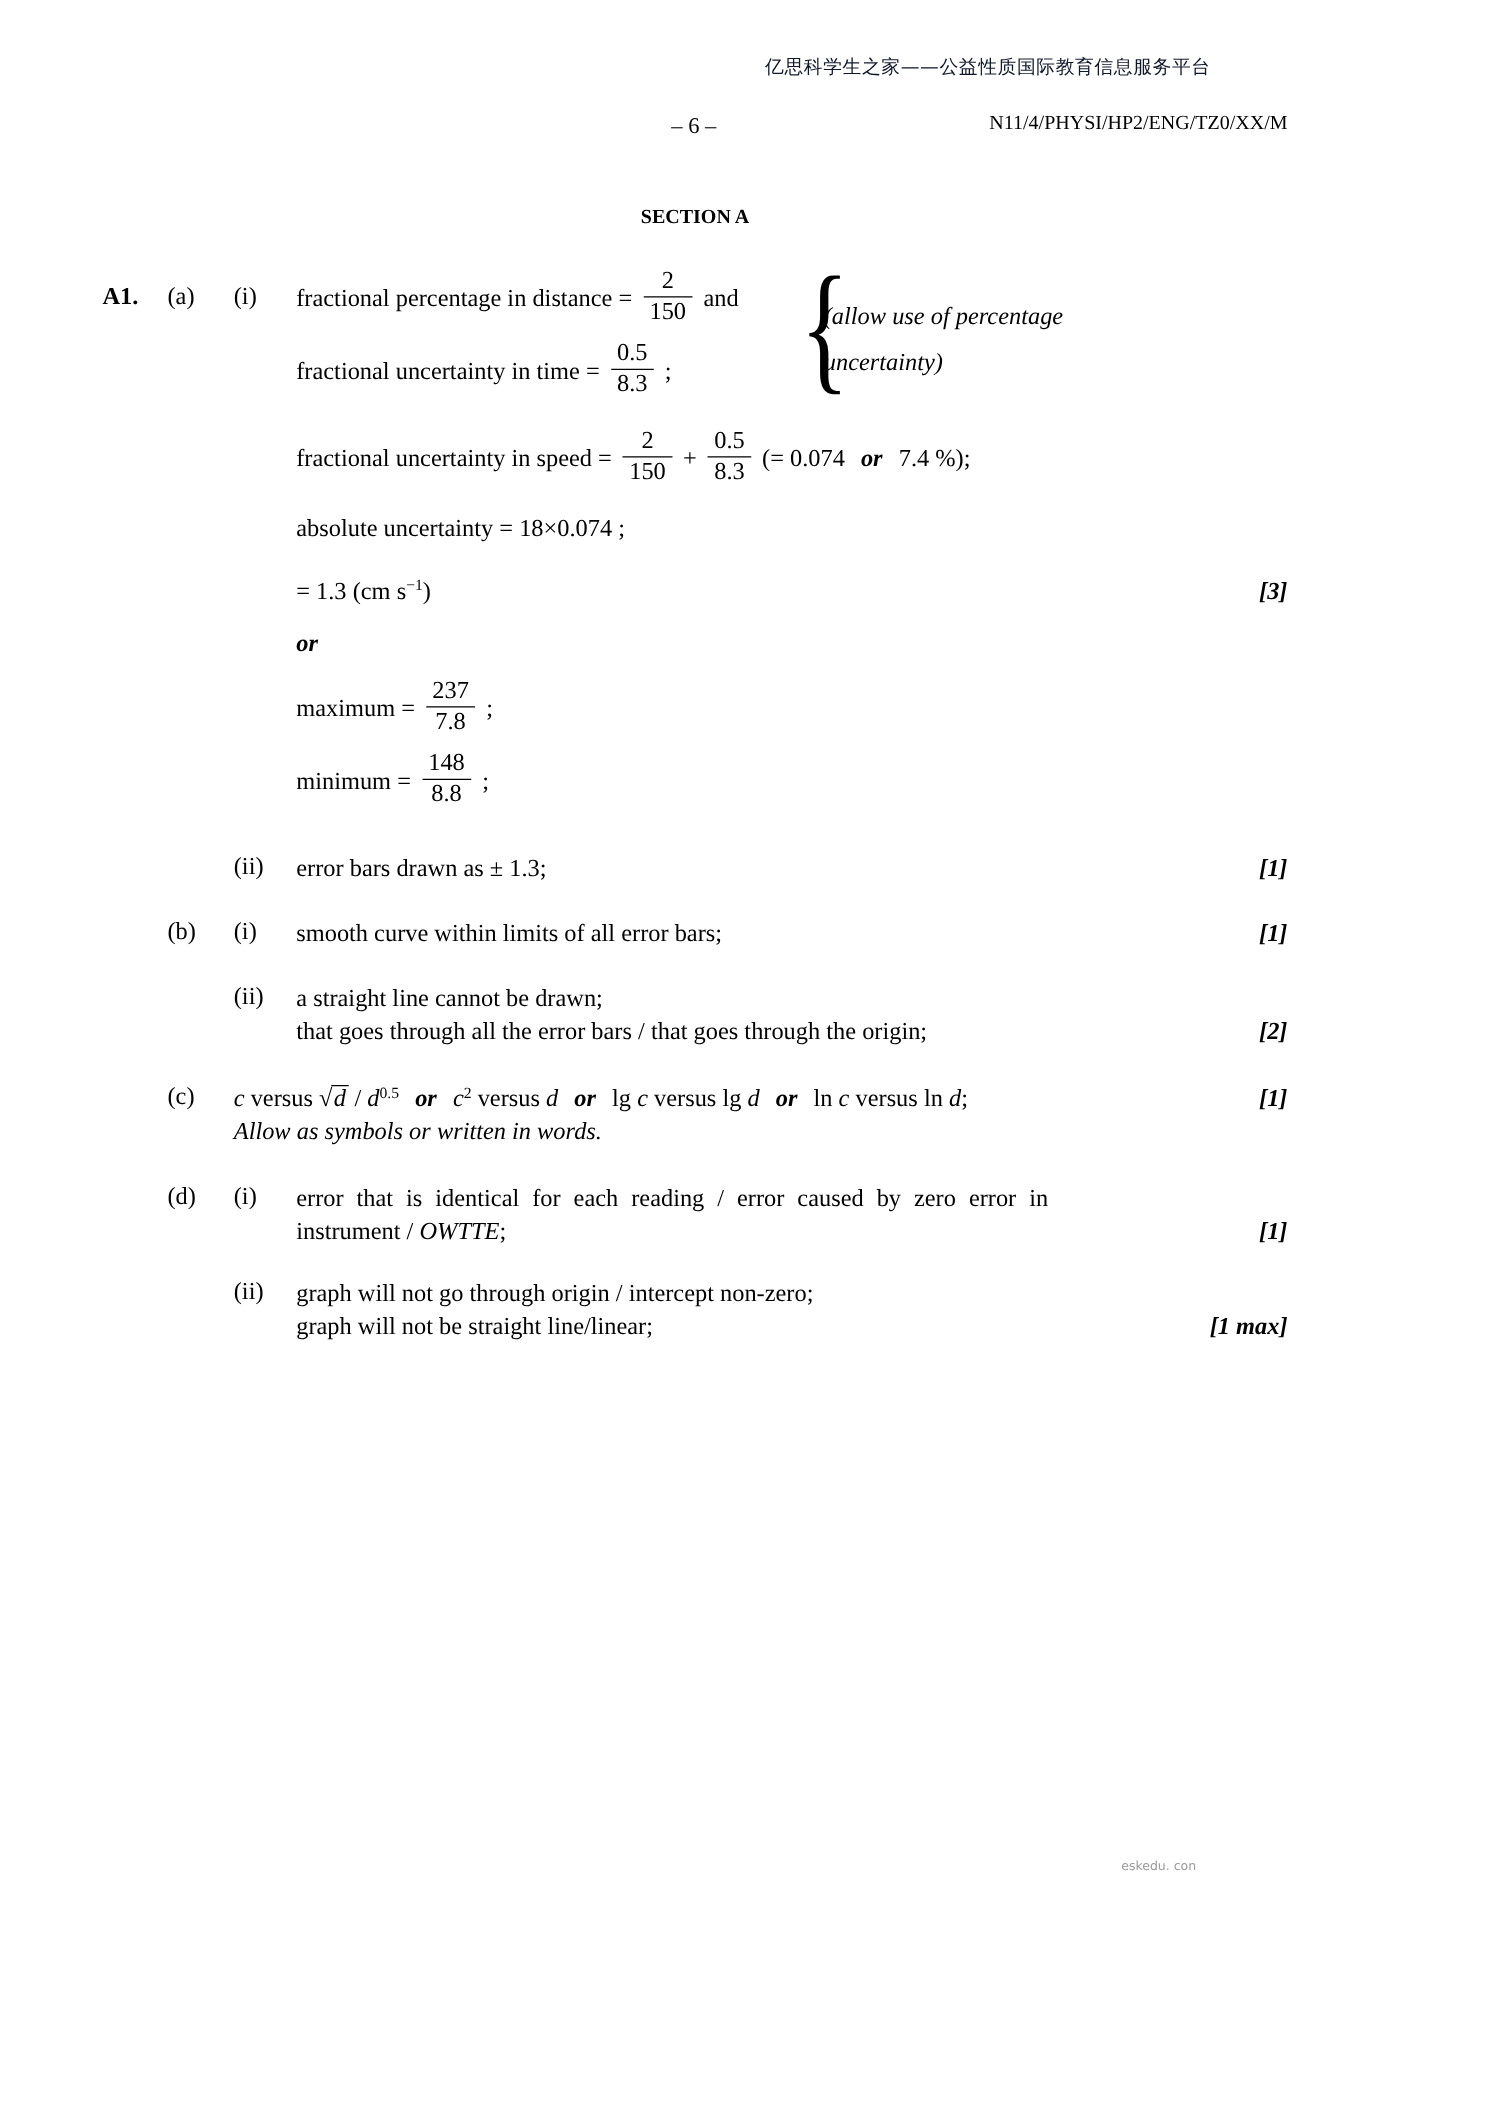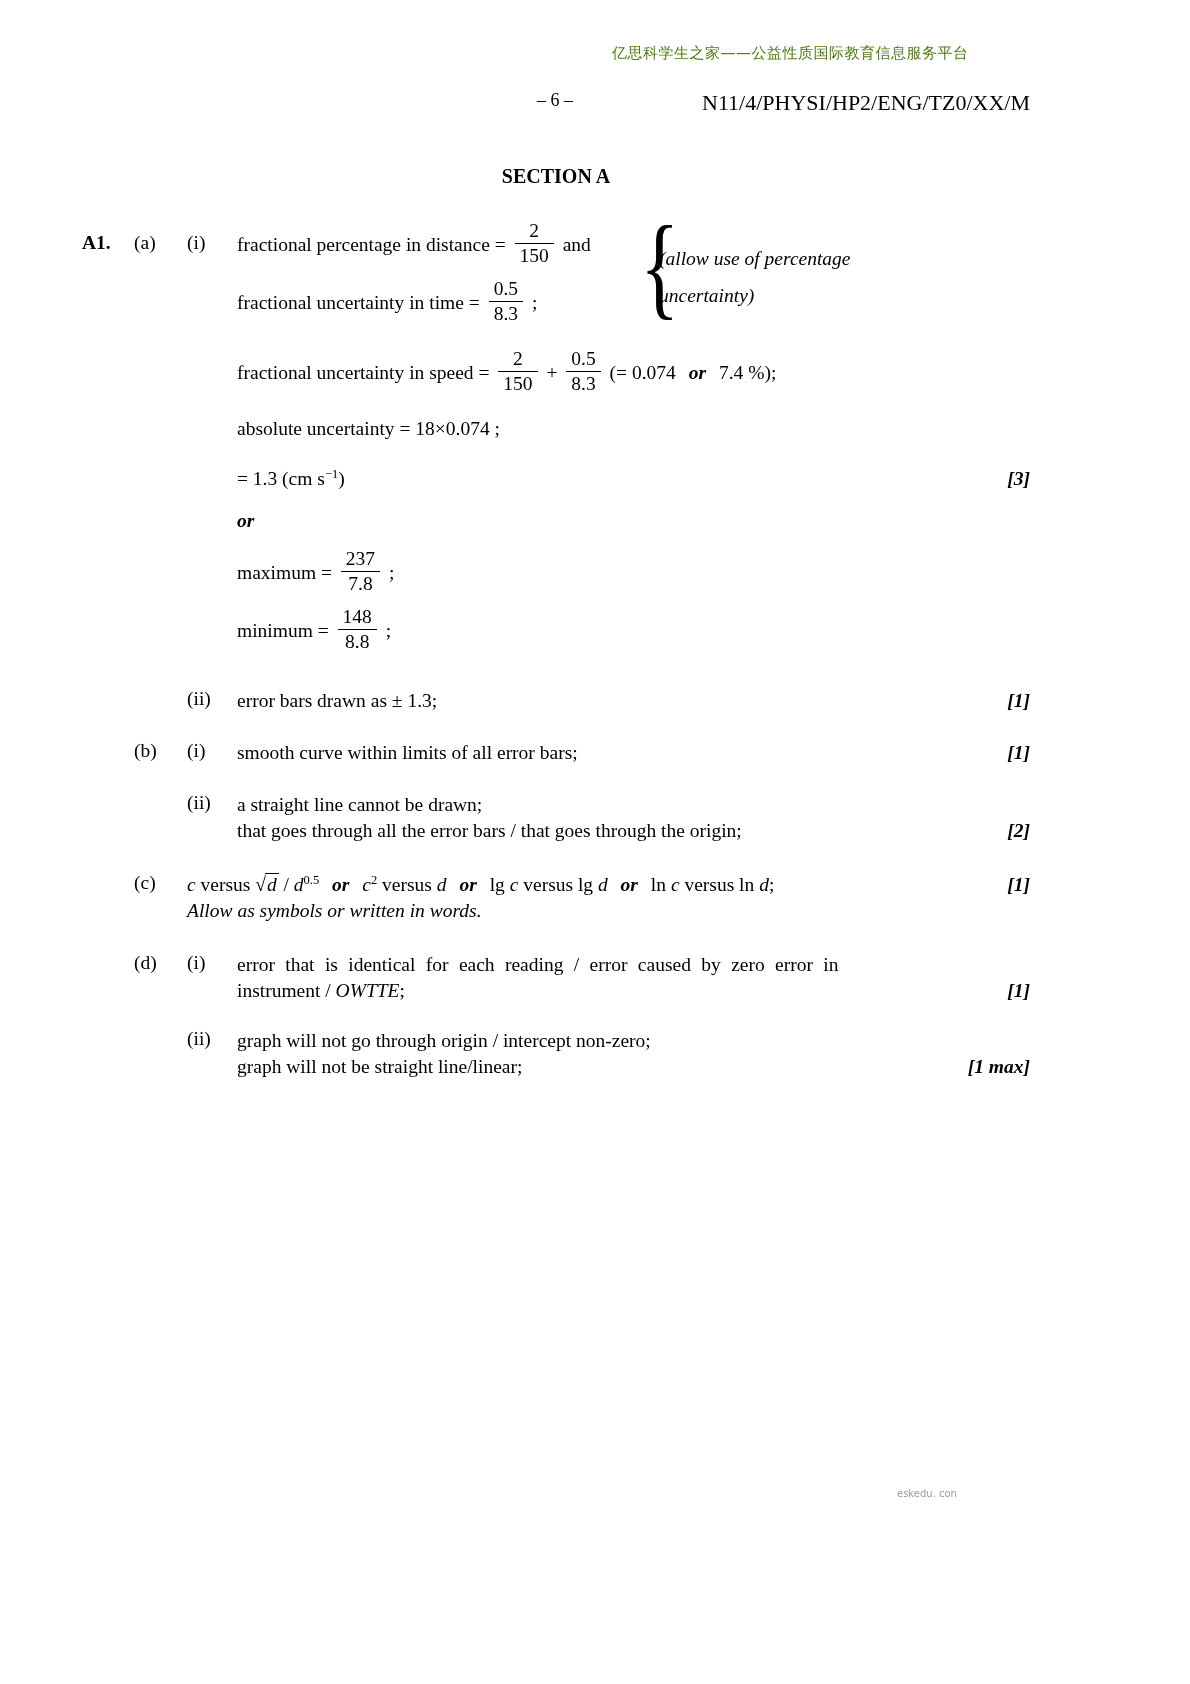--- a/index.html
+++ b/index.html
@@ -10,27 +10,27 @@
     height: 1684px;
     background: #ffffff;
     font-family: "Liberation Serif", serif;
     font-size: 19.5px;
     color: #000;
     overflow: hidden;
   }
   .wm-top {
     position: absolute; top: 44px; left: 612px;
     font-family: "DejaVu Sans", sans-serif;
-    font-size: 15px; color: #4d7c0f; letter-spacing: 0.5px;
+    font-size: 15px; color: #0f172a; letter-spacing: 0.5px;
     white-space: nowrap;
   }
   .pagenum { position: absolute; top: 90px; left: 537px; font-size: 18px; }
-  .papercode { position: absolute; top: 90px; right: 160px; font-size: 22px; }
+  .papercode { position: absolute; top: 90px; right: 160px; font-size: 16px; }
   .content { padding: 165px 160px 0 82px; }
-  .section-title { text-align: center; font-weight: bold; font-size: 20px; }
+  .section-title { text-align: center; font-weight: bold; font-size: 16px; }
 
   .qrow { display: flex; align-items: flex-start; justify-content: center; }
   .c1 { width: 52px; flex: none; font-weight: bold; }
   .c2 { width: 53px; flex: none; }
   .c3 { width: 50px; flex: none; }
   .cc { flex: 1; min-width: 0; position: relative; line-height: 26px; }
   .row-ai { margin-top: 28px; }
   .row-ai .c1, .row-ai .c2, .row-ai .c3 { padding-top: 16px; }
 
   .eqline { height: 58px; line-height: 58px; white-space: nowrap; }

